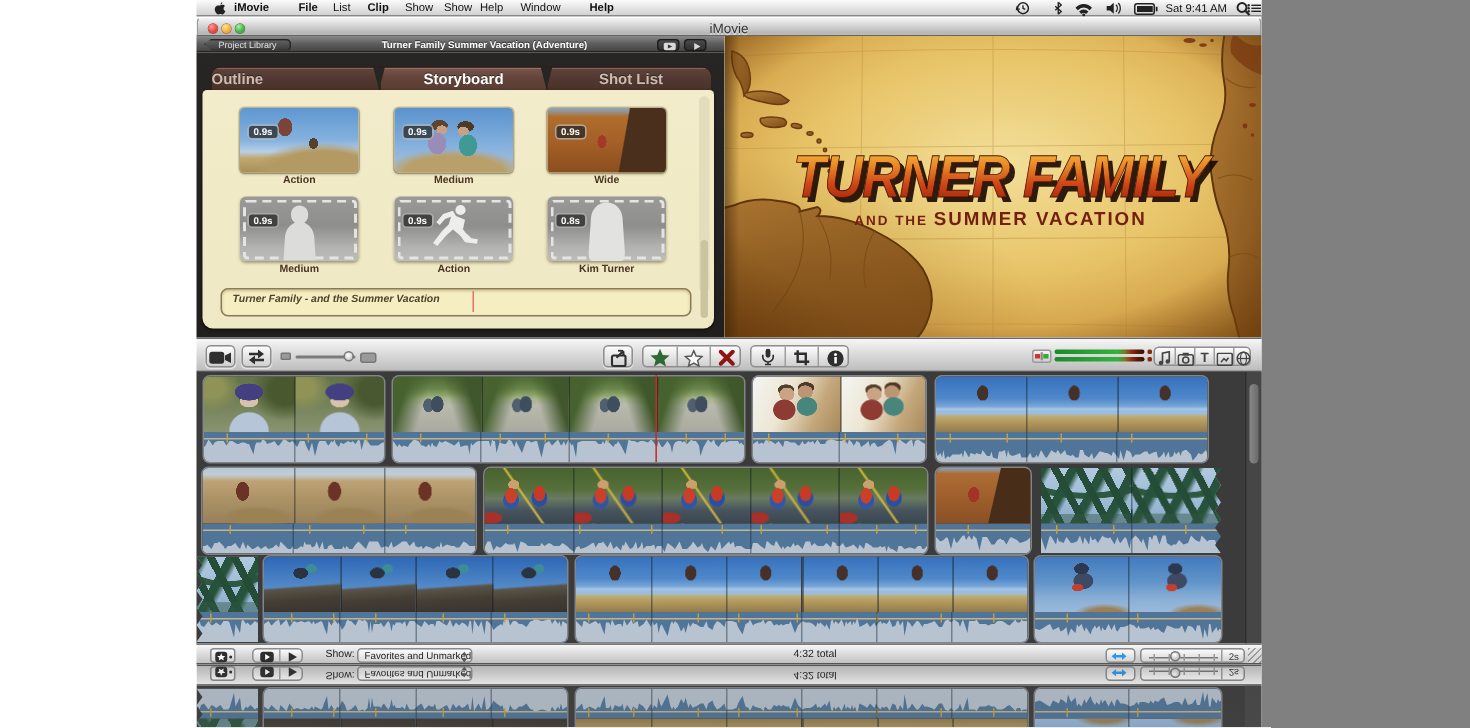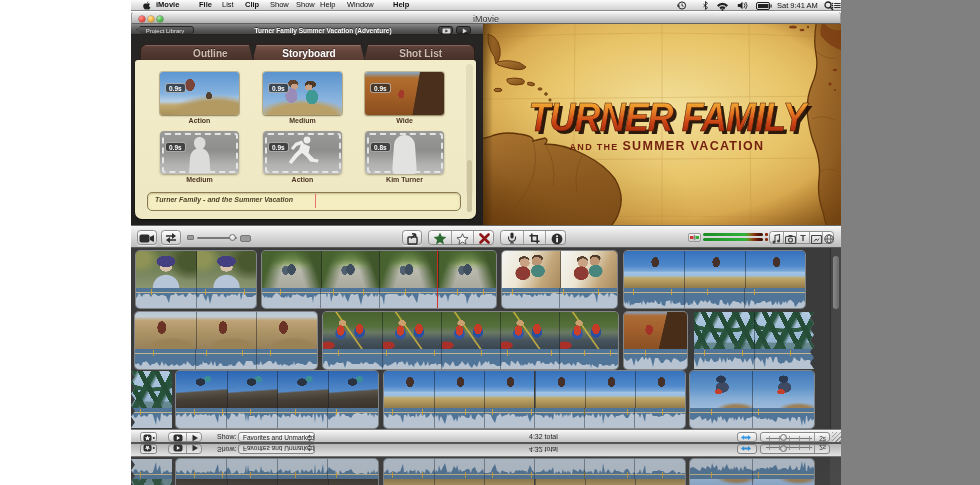--- a/index.html
+++ b/index.html
@@ -105,21 +105,21 @@
     <svg width="15" height="8" viewBox="0 0 15 8" style="display:block">
             <path d="M5.8 1.6 L10 4 L5.8 6.4 Z" fill="#d8d8d8"></path>
           </svg>
   </span>
 </div>
 
 <div class="abs" style="left:0;top:35px;width:352px;height:190px;
   background:linear-gradient(180deg,#282624,#211f1d);"></div>
 
 <div class="abs" style="left:9px;top:43.5px;width:335px;height:16.5px;border-radius:7px 7px 0 0;overflow:hidden;border:1px solid #2e1f1a;border-bottom:none;">
-        <div style="position:absolute;left:0.0px;top:0;width:111.7px;height:100%;background:linear-gradient(180deg,#62453c 0%,#523931 45%,#48322b 100%);color:#cdbcb2;font-weight:bold;font-size:10px;clip-path:polygon(0 0, calc(100% - 4px) 0, 100% 100%, 0 100%);box-shadow:inset 0 1px 0 rgba(255,255,255,0.18);text-align:center;line-height:17px;text-shadow:0 -1px 0 rgba(0,0,0,0.45);padding-left:27px;">Outline</div>
+        <div style="position:absolute;left:0.0px;top:0;width:111.7px;height:100%;background:linear-gradient(180deg,#62453c 0%,#523931 45%,#48322b 100%);color:#cdbcb2;font-weight:bold;font-size:10px;clip-path:polygon(0 0, calc(100% - 4px) 0, 100% 100%, 0 100%);box-shadow:inset 0 1px 0 rgba(255,255,255,0.18);line-height:17px;text-shadow:0 -1px 0 rgba(0,0,0,0.45);">Outline</div>
         <div style="position:absolute;left:111.7px;top:0;width:111.7px;height:100%;background:linear-gradient(180deg,#7a564a 0%,#64443a 45%,#593c33 100%);border-left:1px solid #36251f;color:#ffffff;font-weight:bold;font-size:10px;clip-path:polygon(4px 0, calc(100% - 4px) 0, 100% 100%, 0 100%);box-shadow:inset 0 1px 0 rgba(255,255,255,0.18);text-align:center;line-height:17px;text-shadow:0 -1px 0 rgba(0,0,0,0.45);">Storyboard</div>
         <div style="position:absolute;left:223.3px;top:0;width:111.7px;height:100%;background:linear-gradient(180deg,#62453c 0%,#523931 45%,#48322b 100%);border-left:1px solid #36251f;color:#cdbcb2;font-weight:bold;font-size:10px;clip-path:polygon(4px 0, 100% 0, 100% 100%, 0 100%);box-shadow:inset 0 1px 0 rgba(255,255,255,0.18);text-align:center;line-height:17px;text-shadow:0 -1px 0 rgba(0,0,0,0.45);">Shot List</div>
       </div>
 
 <div class="abs" style="left:4px;top:60px;width:341px;height:159px;
   background:linear-gradient(180deg,#f2ecca 0%,#efe8c4 100%);
   border-radius:3px 3px 7px 7px;box-shadow:0 1px 2px rgba(0,0,0,0.6);">
   <div style="position:absolute;right:3px;top:4px;bottom:24px;width:7px;border-radius:4px;background:#e4ddbb;"></div>
   <div style="position:absolute;right:4px;bottom:7px;width:5px;height:52px;border-radius:3px;background:#cbc49f;"></div>
 </div>

